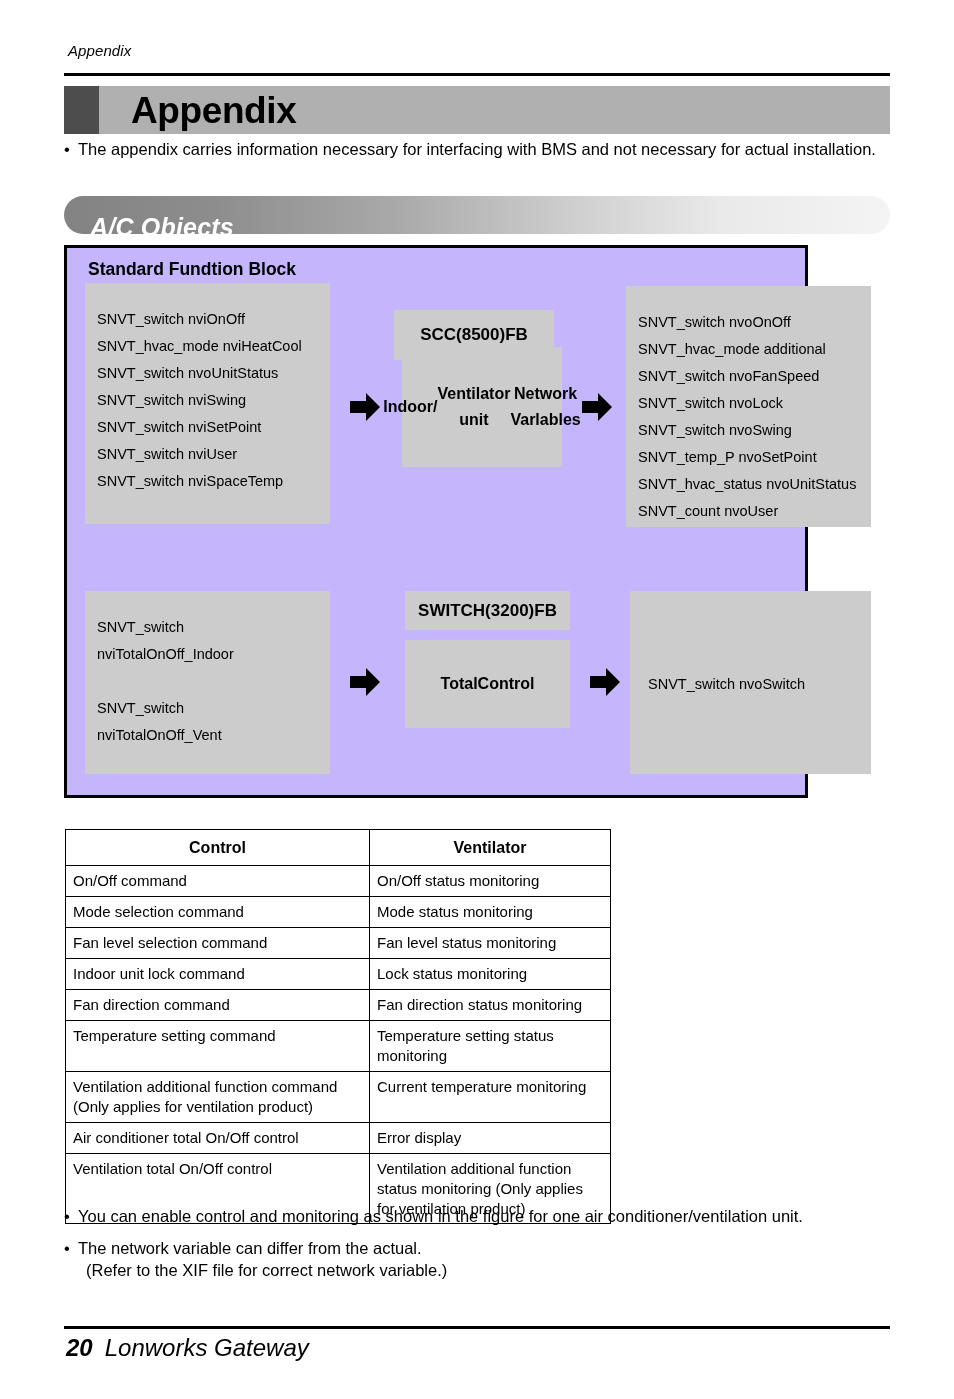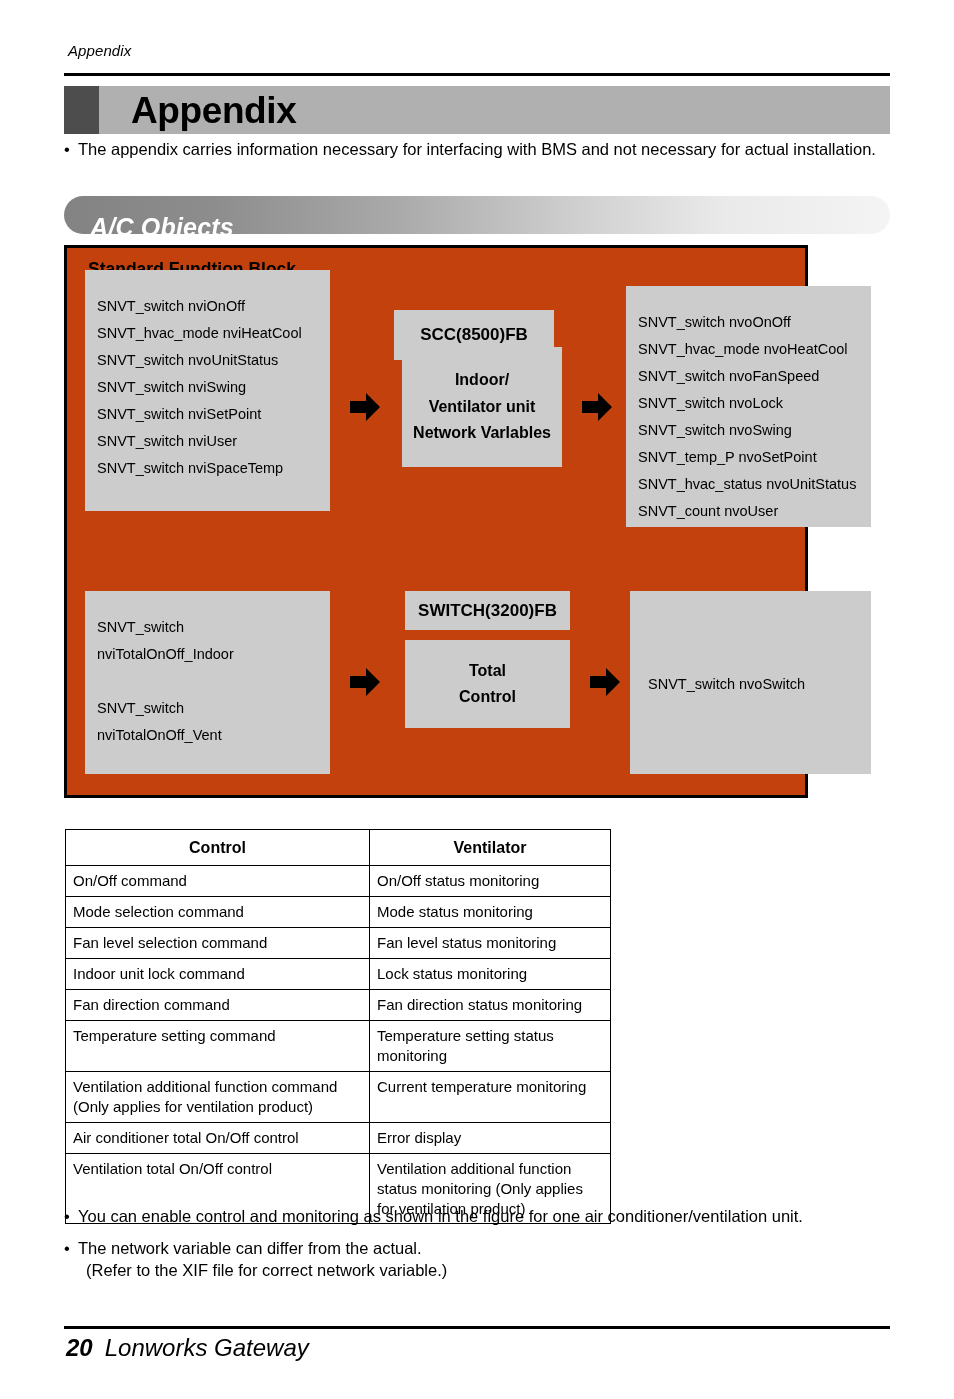--- a/index.html
+++ b/index.html
@@ -108,21 +108,21 @@
 
   
   .figure {
     position: absolute;
     left: 64px;
     top: 245px;
     width: 744px;
     height: 553px;
     border: 3px solid #000;
     box-sizing: border-box;
-    background: #c2410c;
+    background: #c4b5fd;
   }
   .figure-title {
     position: absolute;
     left: 21px;
     top: 11px;
     font-size: 17.5px;
     font-weight: bold;
   }
 
   .gbox {
@@ -149,21 +149,21 @@
     align-items: center;
     justify-content: center;
     font-size: 17px;
     font-weight: bold;
     box-sizing: border-box;
   }
   .fb-body {
     position: absolute;
     background: #cccccc;
     display: flex;
-    flex-direction: column;
+    flex-direction: row;
     align-items: center;
     justify-content: center;
     font-size: 16px;
     font-weight: bold;
     line-height: 1.65;
     box-sizing: border-box;
     text-align: center;
   }
 
   .arrow {
@@ -260,21 +260,21 @@
   <span class="intro-text">The appendix carries information necessary for interfacing with BMS and not necessary for actual installation.</span>
 </div>
 
 <div class="banner">
   <div class="banner-text">A/C Objects</div>
 </div>
 
 <div class="figure">
   <div class="figure-title">Standard Fundtion Block</div>
 
-  <div class="gbox" style="left:18px; top:22px; width:245px; height:241px;">
+  <div class="gbox" style="left:18px; top:35px; width:245px; height:241px;">
     <div class="lines" style="left:12px; top:23px;">
       <div class="var-line">SNVT_switch nviOnOff</div>
       <div class="var-line">SNVT_hvac_mode nviHeatCool</div>
       <div class="var-line">SNVT_switch nvoUnitStatus</div>
       <div class="var-line">SNVT_switch nviSwing</div>
       <div class="var-line">SNVT_switch nviSetPoint</div>
       <div class="var-line">SNVT_switch nviUser</div>
       <div class="var-line">SNVT_switch nviSpaceTemp</div>
     </div>
   </div>
@@ -297,21 +297,21 @@
 
   <div class="arrow" style="left:513px; top:142px;">
     <svg viewBox="0 0 34 34" xmlns="http://www.w3.org/2000/svg">
       <path d="M2 11 H18 V3 L32 17 L18 31 V23 H2 Z" fill="#000"></path>
     </svg>
   </div>
 
   <div class="gbox" style="left:559px; top:38px; width:245px; height:241px;">
     <div class="lines" style="left:12px; top:23px;">
       <div class="var-line">SNVT_switch nvoOnOff</div>
-      <div class="var-line">SNVT_hvac_mode nvoHeatCool</div>
+      <div class="var-line">SNVT_hvac_mode additional</div>
       <div class="var-line">SNVT_switch nvoFanSpeed</div>
       <div class="var-line">SNVT_switch nvoLock</div>
       <div class="var-line">SNVT_switch nvoSwing</div>
       <div class="var-line">SNVT_temp_P nvoSetPoint</div>
       <div class="var-line">SNVT_hvac_status nvoUnitStatus</div>
       <div class="var-line">SNVT_count nvoUser</div>
     </div>
   </div>
 
   <div class="gbox" style="left:18px; top:343px; width:245px; height:183px;padding-left:48px;">

